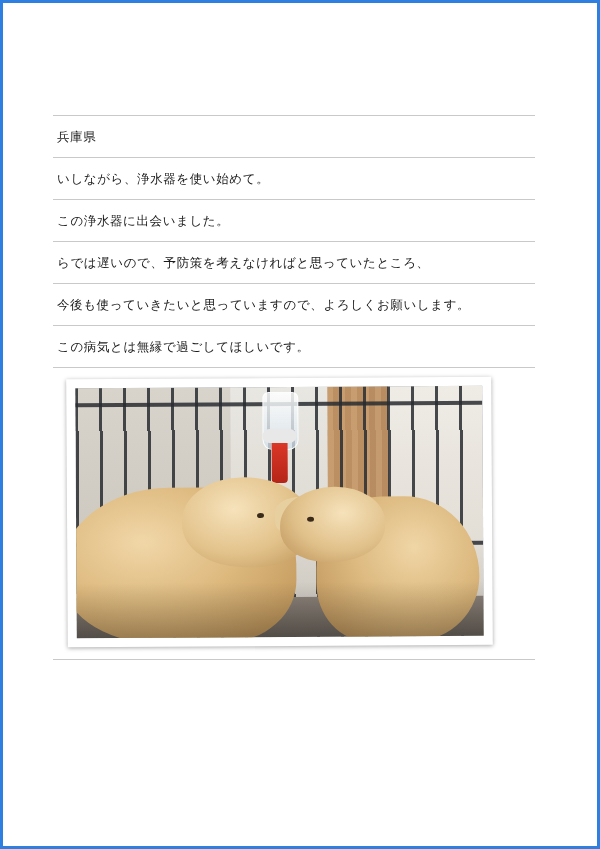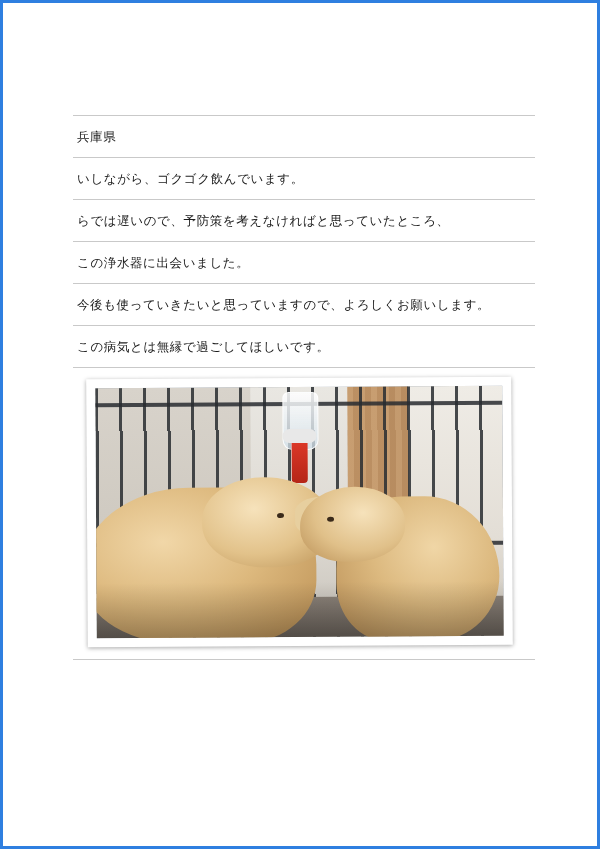--- a/index.html
+++ b/index.html
@@ -20,21 +20,21 @@
     box-sizing: border-box;
     border: 3px solid #2f7fe0;
     background: #ffffff;
   }
   .sheet {
     position: absolute;
     left: 0;
     top: 0;
     right: 0;
     bottom: 0;
-    padding: 112px 62px 0 70px;
+    padding: 112px 62px 0 50px;
     box-sizing: border-box;
   }
   .lines {
     position: relative;
   }
   .line {
     position: relative;
     height: 42px;
     border-top: 1px solid #c9c9c9;
     box-sizing: border-box;
@@ -200,30 +200,30 @@
   <div class="sheet">
     <div class="lines">
 
       <div class="line">
         <span class="text">兵庫県</span>
       </div>
 
 
 
       <div class="line">
-        <span class="text">いしながら、ゴクゴク飲んでいます。</span>
-      </div>
-
+        <span class="text">いしながら、浄水器を使い始めて。</span>
+      </div>
+
+
+      <div class="line">
+        <span class="text">この浄水器に出会いました。</span>
+      </div>
 
       <div class="line">
         <span class="text">らでは遅いので、予防策を考えなければと思っていたところ、</span>
-      </div>
-
-      <div class="line">
-        <span class="text">この浄水器に出会いました。</span>
       </div>
 
       <div class="line">
         <span class="text">今後も使っていきたいと思っていますので、よろしくお願いします。</span>
       </div>
 
       <div class="line">
         <span class="text">この病気とは無縁で過ごしてほしいです。</span>
       </div>
 

